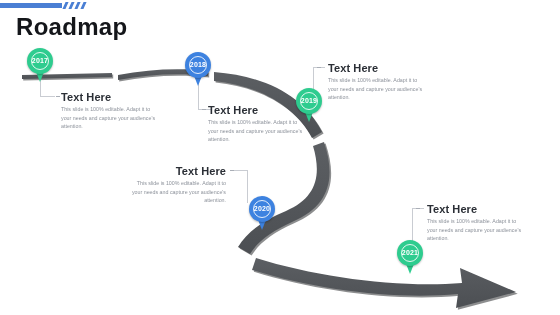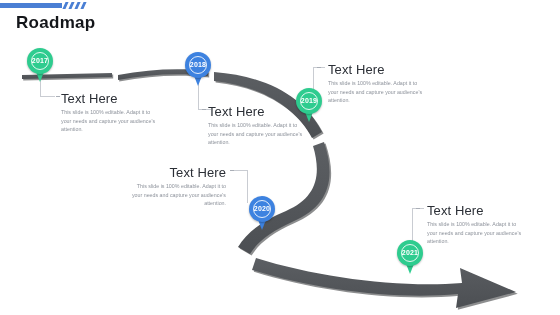--- a/index.html
+++ b/index.html
@@ -30,21 +30,21 @@
     top: 2px;
     width: 3px;
     height: 7px;
     background: #4a7fd4;
     transform: skewX(-24deg);
   }
   #title {
     position: absolute;
     left: 16px;
     top: 13px;
-    font-size: 17px;
+    font-size: 24px;
     font-weight: bold;
     color: #14161a;
     letter-spacing: 0.3px;
   }
 
   
   #road {
     position: absolute;
     left: 0;
     top: 0;
@@ -98,22 +98,22 @@
     color: #ffffff;
     letter-spacing: 0.2px;
   }
 
   
   .txtblk {
     position: absolute;
     width: 96px;
   }
   .txtblk .hd {
-    font-size: 13px;
-    font-weight: normal;
+    font-size: 11px;
+    font-weight: bold;
     color: #2b2f36;
     margin-bottom: 2px;
     letter-spacing: 0.1px;
   }
   .txtblk .bd {
     font-size: 5.3px;
     line-height: 1.62;
     color: #8d929b;
   }
   .txtblk.right { text-align: right; }

